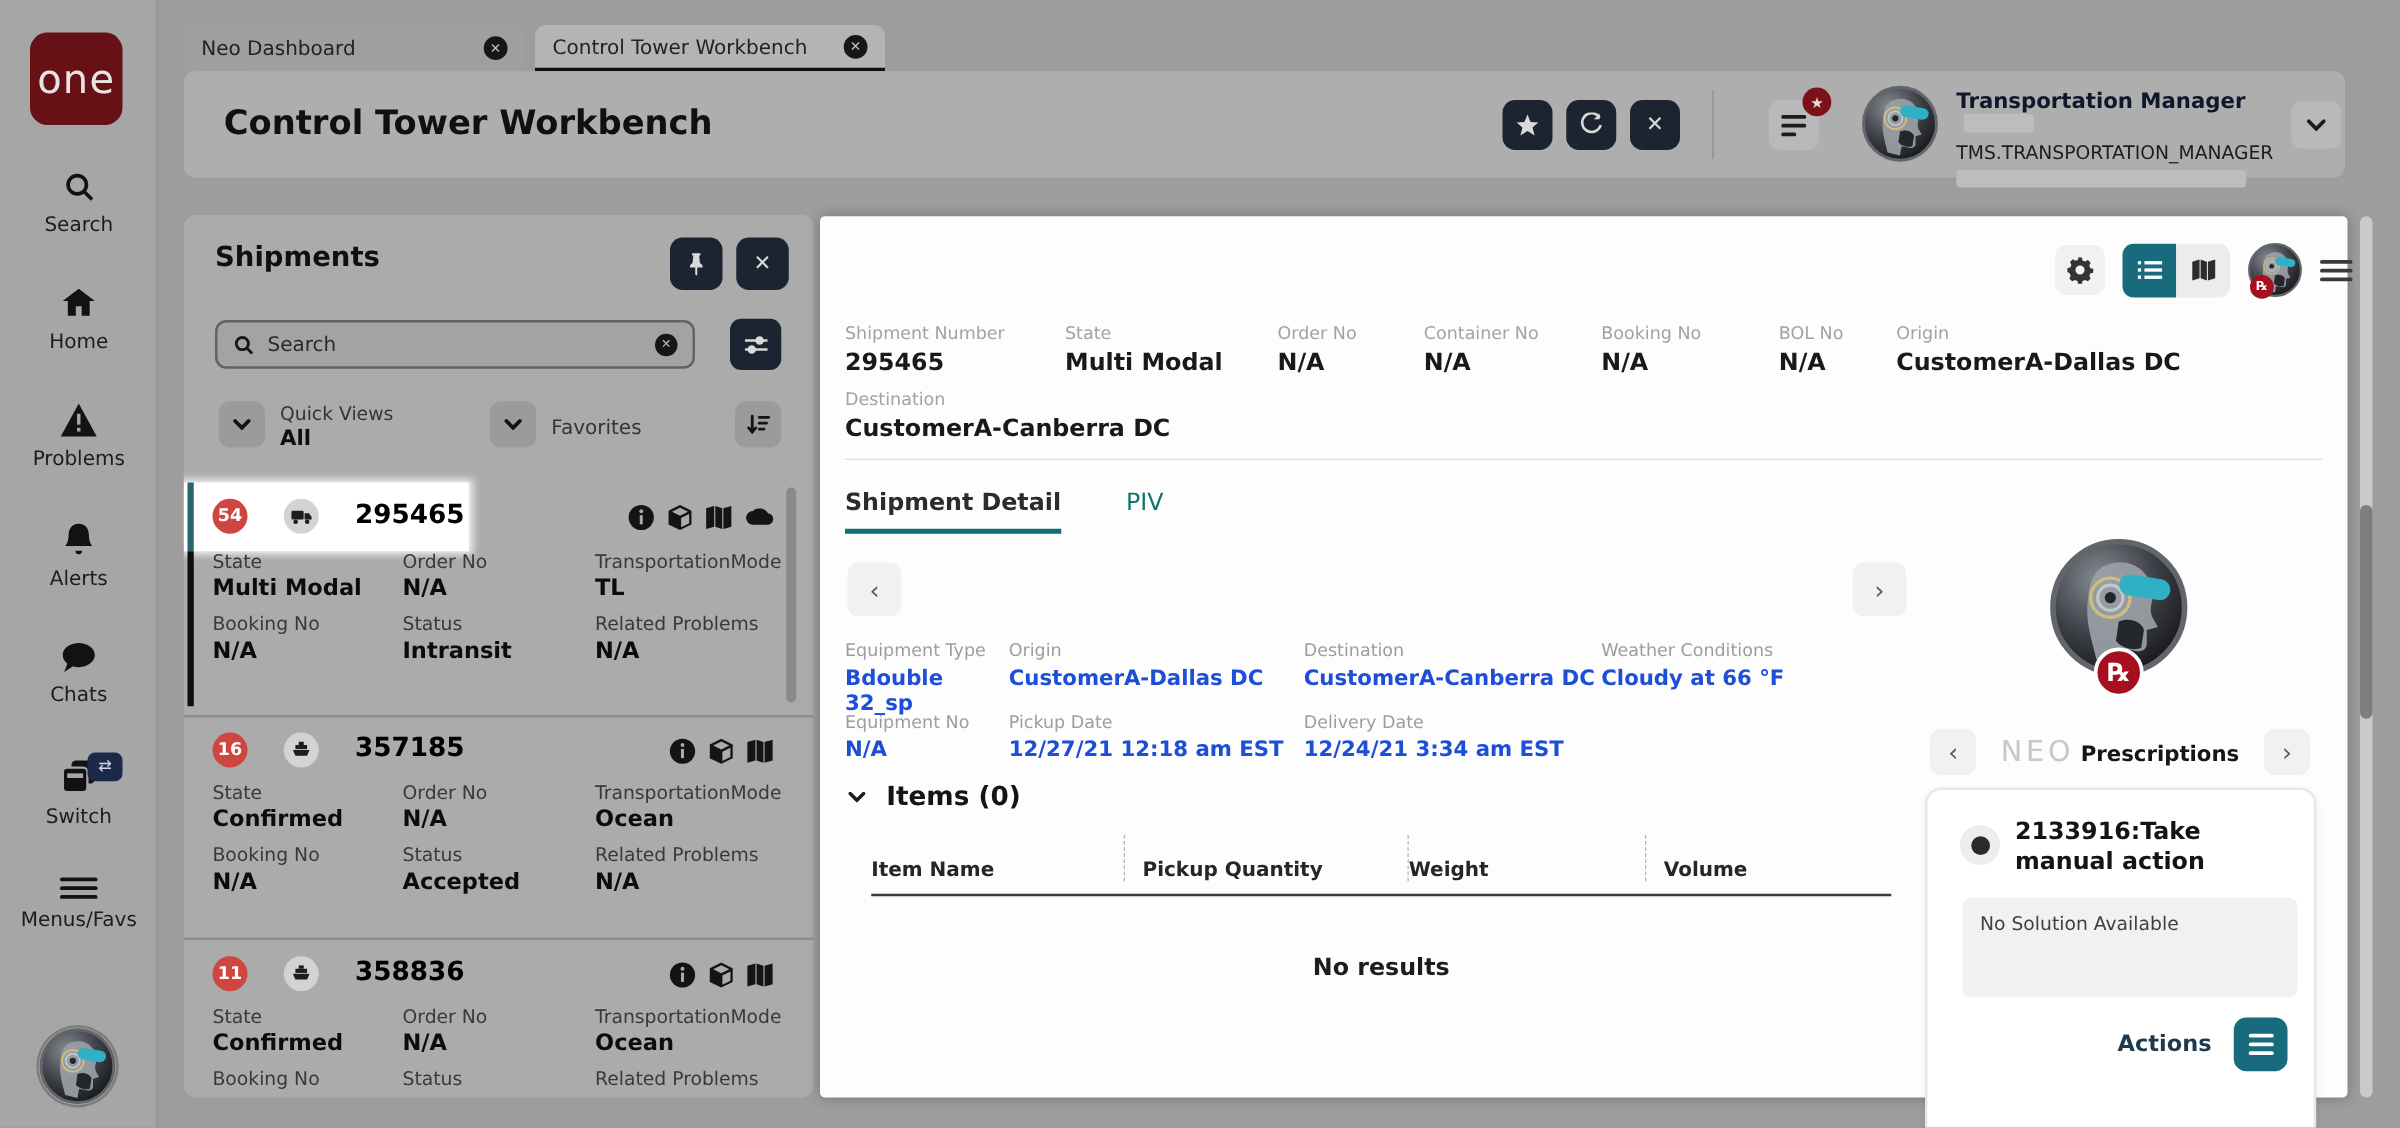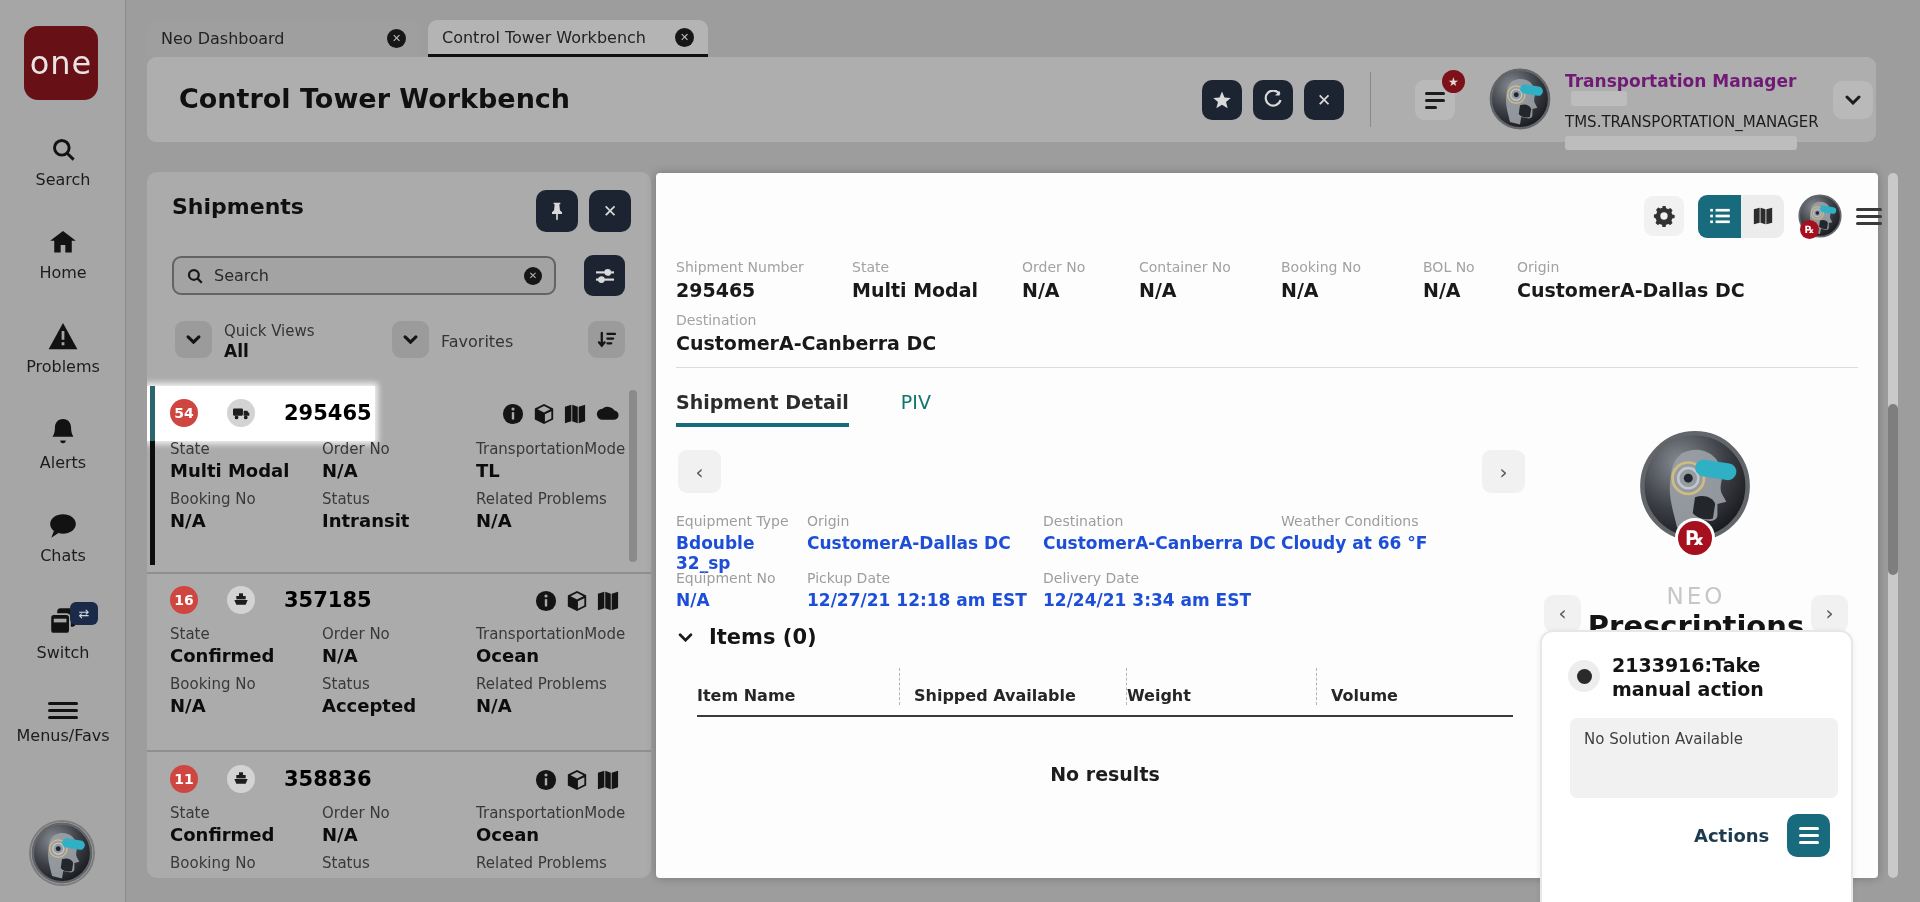--- a/index.html
+++ b/index.html
@@ -30,40 +30,40 @@
 
   
   .titlebar { left:147px; top:57px; width:1729px; height:85px; background:#aeaeae; border-radius:9px; }
   .page-title { left:32px; top:26px; font-size:27px; font-weight:bold; color:#101010; }
   .dark-sq { width:40px; height:40px; background:#1b2430; border-radius:10px; color:#d9d9d9;
              display:flex; align-items:center; justify-content:center; }
   .lite-sq { background:#b9b9b9; border-radius:9px; display:flex; align-items:center; justify-content:center; color:#222; }
   .tb-divider { left:1223px; top:15px; width:1px; height:55px; background:#8a8a8a; }
   .notif-badge { position:absolute; right:-10px; top:-10px; width:23px; height:23px; border-radius:50%; background:#7d1119;
                  color:#e5d9d9; display:flex; align-items:center; justify-content:center; font-size:12px; }
-  .user-name { font-size:17px; font-weight:bold; color:#701a75; }
+  .user-name { font-size:17px; font-weight:bold; color:#0f172a; }
   .user-role { font-size:15px; color:#1d1d1d; margin-top:3px; }
   .blur-chip { background:#bdbdbd; border-radius:3px; display:inline-block; }
 
   
   .ship-panel { left:147px; top:172px; width:504px; height:706px; background:#ababab; border-radius:10px; overflow:hidden; }
   .sp-title { left:25px; top:22px; font-size:22px; font-weight:bold; color:#101010; }
   .search-box { left:25px; top:84px; width:384px; height:39px; border:2px solid #636363; border-radius:9px; background:#a3a3a3;
                 display:flex; align-items:center; padding:0 12px; gap:10px; }
   .search-box input { border:none; outline:none; background:transparent; font-size:16px; color:#222; width:100%;
                       font-family:"DejaVu Sans","Liberation Sans",sans-serif; }
   .search-box input::placeholder { color:#2a2a2a; opacity:1; }
   .clear-dot { width:18px; height:18px; border-radius:50%; background:#161616; color:#b9b9b9; font-size:10px;
                display:flex; align-items:center; justify-content:center; flex:0 0 auto; }
   .gray-sq { background:#9b9b9b; border-radius:9px; display:flex; align-items:center; justify-content:center; color:#1c1c1c; }
   .qv-label { font-size:15px; color:#343434; }
   .qv-value { font-size:17px; font-weight:bold; color:#0f0f0f; margin-top:1px; }
   .card { position:absolute; left:0; width:490px; }
   .card-sep { position:absolute; left:0; width:504px; height:2px; background:#8f8f8f; }
-  .card-head { position:absolute; display:flex; align-items:center; gap:29px; }
+  .card-head { position:absolute; display:flex; gap:29px; }
   .num-badge { width:28px; height:28px; border-radius:50%; background:#cf4540; color:#fff; font-size:14px; font-weight:bold;
                display:flex; align-items:center; justify-content:center; }
   .veh-circ { width:28px; height:28px; border-radius:50%; background:#d3d3d3; color:#1d1d1d;
               display:flex; align-items:center; justify-content:center; }
   .card-num { font-size:21px; font-weight:bold; color:#000; }
   .card-icons { position:absolute; display:flex; gap:9px; color:#141414; }
   .fgrid { position:absolute; left:23px; display:grid; grid-template-columns:152px 154px 170px; row-gap:9px; }
   .flabel { font-size:15px; color:#393939; }
   .fvalue { font-size:18px; font-weight:bold; color:#0c0c0c; margin-top:2px; }
   .stripe-teal { position:absolute; left:3px; width:5px; background:#2b6570; }
@@ -80,21 +80,21 @@
   .d-tab-active { font-size:19px; font-weight:bold; color:#2c2c2c; padding-bottom:10px; border-bottom:4px solid #176b7c; }
   .d-tab { font-size:19px; color:#0f766e; padding-bottom:14px; }
   .nav-sq { width:43px; height:43px; background:#f1f1f1; border-radius:9px; color:#5c5c5c; font-size:20px;
             display:flex; align-items:center; justify-content:center; }
   .i-label { font-size:14px; color:#9d9d9d; }
   .i-value { font-size:17px; font-weight:600; color:#1d4ed8; margin-top:4px; }
   .th { font-size:16px; font-weight:600; color:#262626; }
   .th-sep { border-left:1px dashed #b4b4b4; }
   .noresults { font-size:19px; font-weight:bold; color:#1d1d1d; }
   .neo-brand { font-size:23px; color:#c7c7c7; letter-spacing:3px; }
-  .neo-title { font-size:29px; font-weight:bold; color:#151515; }
+  .neo-title { font-size:17px; font-weight:bold; color:#151515; }
   .rx-card { position:absolute; left:884px; top:457px; width:313px; height:300px; background:#fff;
              border:2px solid #e7e7e7; border-radius:13px; box-shadow:0 2px 6px rgba(0,0,0,.08); }
   .radio-outer { width:32px; height:32px; border-radius:50%; background:#ededed; display:flex; align-items:center; justify-content:center; }
   .radio-dot { width:15px; height:15px; border-radius:50%; background:#2a2a2a; }
   .rx-title { font-size:19px; font-weight:bold; color:#141414; line-height:1.25; }
   .nosol { position:absolute; left:28px; top:86px; width:268px; height:80px; background:#f1f1f1; border-radius:7px;
            font-size:15px; color:#3f3f3f; padding:12px 14px; }
   .rx-badge { position:absolute; border-radius:50%; background:#a60f1d; color:#fff; display:flex; align-items:center;
               justify-content:center; font-weight:bold; }
   .actions-label { font-size:18px; font-weight:bold; color:#1d3a4e; }
@@ -658,21 +658,21 @@
       <svg width="15" height="9" viewBox="0 0 16 10" fill="none" stroke="#1b1b1b" stroke-width="3" stroke-linecap="round">
           <path d="M2 2 L8 8 L14 2"></path>
         </svg>
     </span>
     <span style="font-size:21px; font-weight:bold; color:#141414">Items (0)</span>
   </div>
 
   <div class="abs" style="left:41px; top:495px; width:816px">
     <div style="display:flex; border-bottom:2px solid #3a3a3a; padding-bottom:10px">
       <div class="th" style="width:202px; padding-top:18px">Item Name</div>
-      <div class="th th-sep" style="width:227px; padding:18px 0 0 14px">Shipped Available</div>
+      <div class="th th-sep" style="width:227px; padding:18px 0 0 14px">Pickup Quantity</div>
       <div class="th th-sep" style="width:190px; padding:18px 0 0 0">Weight</div>
       <div class="th th-sep" style="flex:1; padding:18px 0 0 14px">Volume</div>
     </div>
     <div class="noresults" style="text-align:center; margin-top:46px">No results</div>
   </div>
 
   <div class="abs" style="left:983px; top:257px; width:112px; height:112px">
     <svg width="112" height="112" viewBox="0 0 100 100">
         <use href="#robot"></use>
       </svg>

